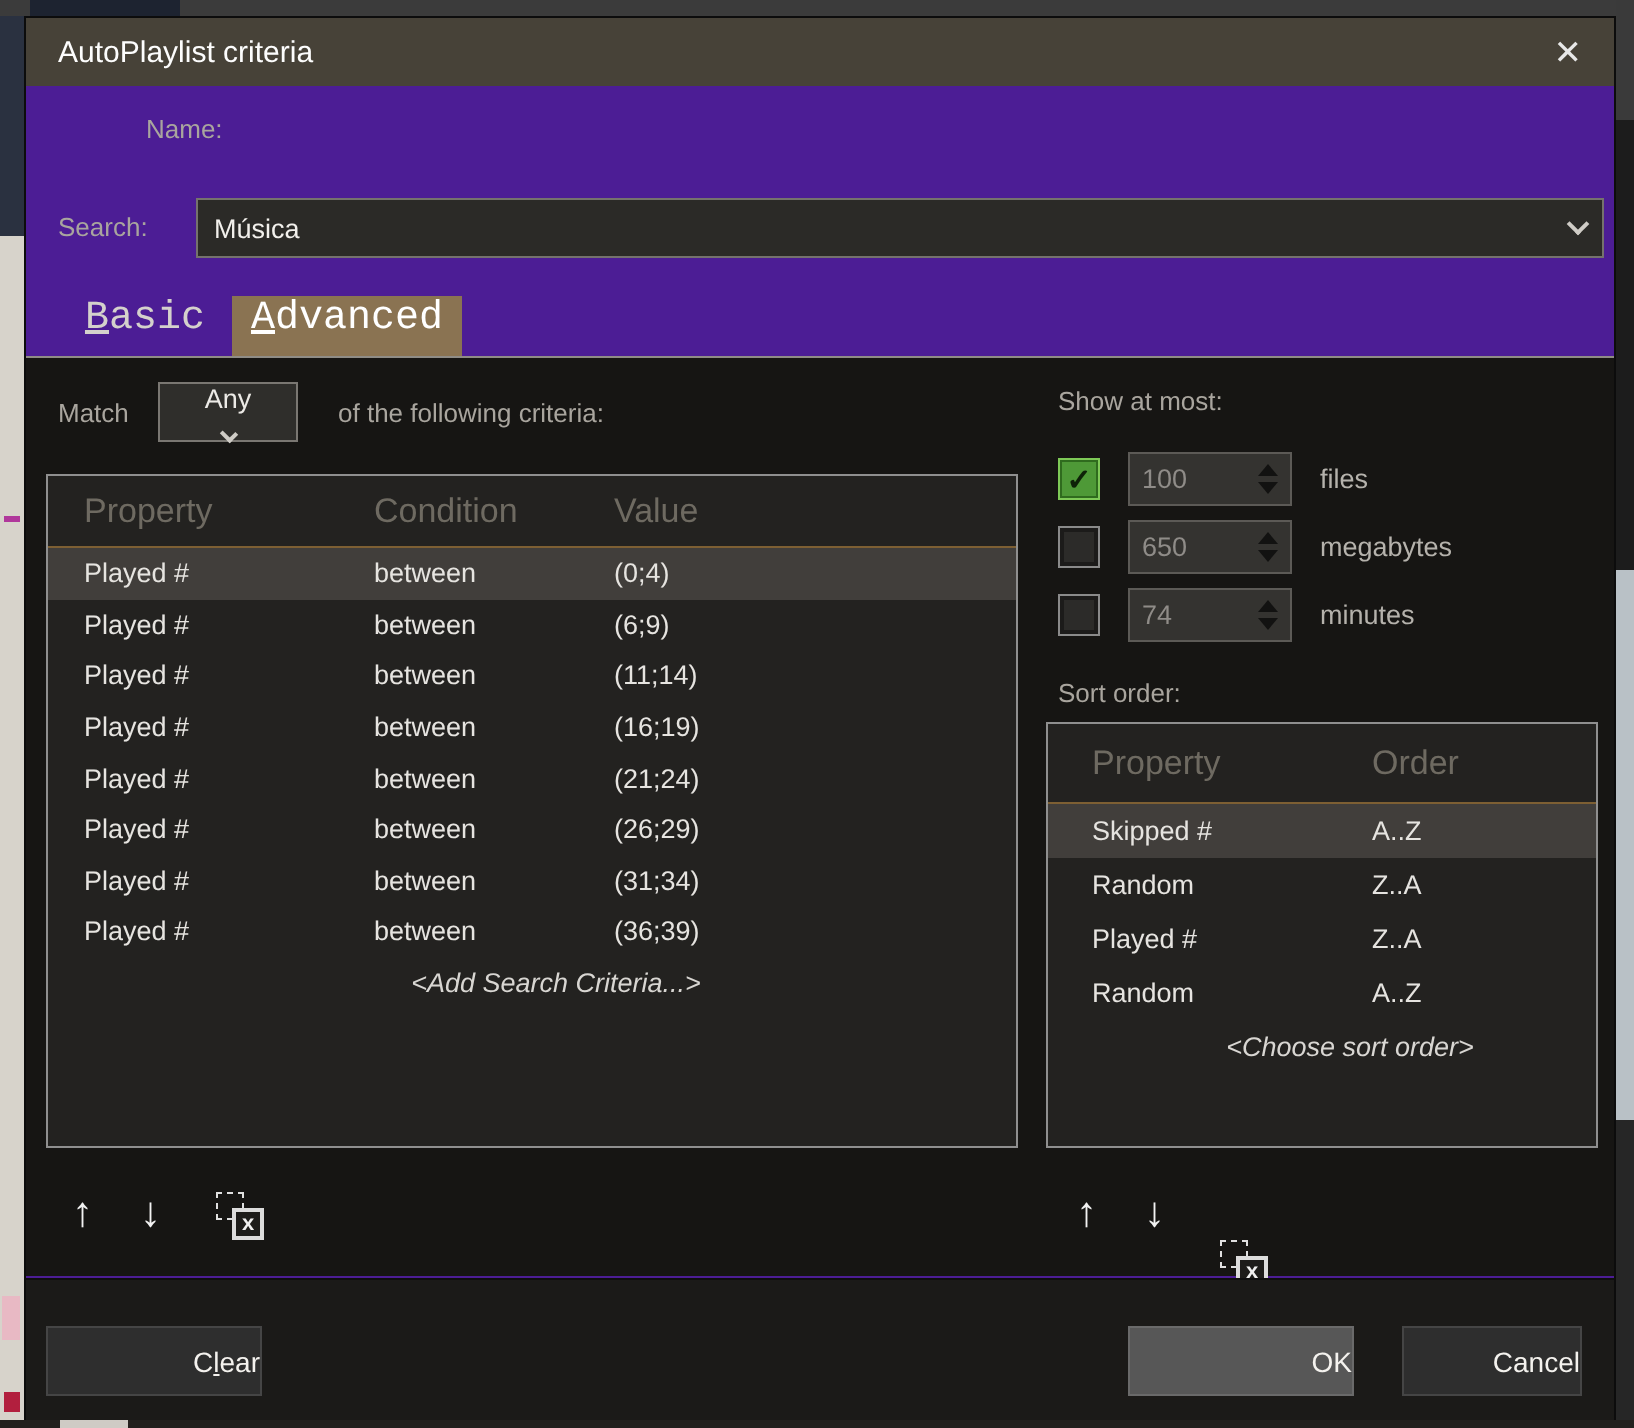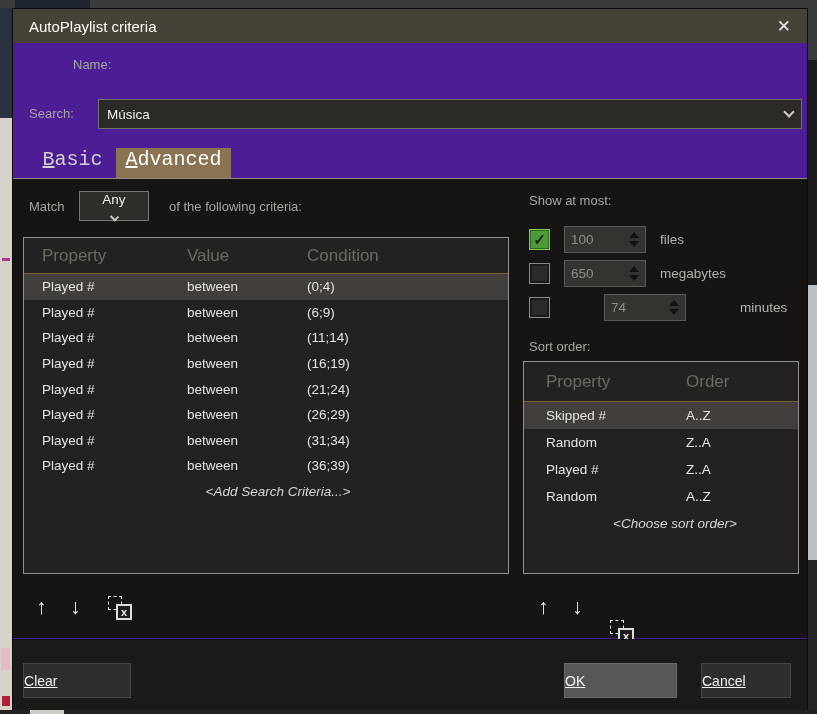--- a/index.html
+++ b/index.html
@@ -85,22 +85,22 @@
   
   .arrow-btn{font-size:21px;color:#f2f2f2;line-height:1;cursor:default;}
   .del-icon{position:relative;width:24px;height:24px;}
   .del-icon .dash{position:absolute;left:0;top:0;width:14px;height:14px;
     border:1px dashed #e0e0e0;}
   .del-icon .solid{position:absolute;right:0;bottom:0;width:16px;height:16px;
     border:2px solid #dcdcdc;background:#1d1c1a;display:flex;align-items:center;
     justify-content:center;font-size:11px;font-weight:bold;color:#f0f0f0;line-height:1;}
 
   
-  .btn{position:absolute;height:35px;display:flex;align-items:center;justify-content:flex-start;
-    font-size:14px;color:#f4f2ee;background:#2e2e2e;border:1px solid #454545;text-decoration:underline;}
+  .btn{position:absolute;height:35px;display:flex;align-items:center;justify-content:flex-end;
+    font-size:14px;color:#f4f2ee;background:#2e2e2e;border:1px solid #454545;}
   .btn.primary{background:#575757;border:1px solid #6a6a6a;}
 </style>
 </head>
 <body>
 
 <div id="stage">
 
   <div class="bg-top">
       <div class="thumb"></div>
     </div>
@@ -143,22 +143,22 @@
     <span class="lbl abs" style="left:16px;top:190px;">Match</span>
     <div class="dropdown abs" style="left:66px;top:182px;width:70px;">
       <span>Any</span>
       <span class="dd-chev"></span>
     </div>
     <span class="lbl abs" style="left:156px;top:190px;">of the following criteria:</span>
 
     <div class="tbl crit" style="left:10px;top:228px;width:486px;height:337px;">
       <div class="thead crit-grid">
         <span>Property</span>
+        <span>Condition</span>
         <span>Value</span>
-        <span>Condition</span>
       </div>
       <div>
         <div class="trow crit-grid selected">
           <span>Played #</span>
             <span>between</span>
             <span>(0;4)</span>
         </div>
         <div class="trow crit-grid">
           <span>Played #</span>
             <span>between</span>
@@ -219,21 +219,21 @@
       <div class="spin">
         <span>650</span>
         <span class="arrows">
             <span class="tri-up"></span>
             <span class="tri-dn"></span>
           </span>
       </div>
       <span class="unit">megabytes</span>
     </div>
 
-    <div class="sam-row" style="left:516px;top:285px;gap:40px;">
+    <div class="sam-row" style="left:516px;top:285px;">
       <div class="cb"></div>
       <div class="spin">
         <span>74</span>
         <span class="arrows">
             <span class="tri-up"></span>
             <span class="tri-dn"></span>
           </span>
       </div>
       <span class="unit">minutes</span>
     </div>

